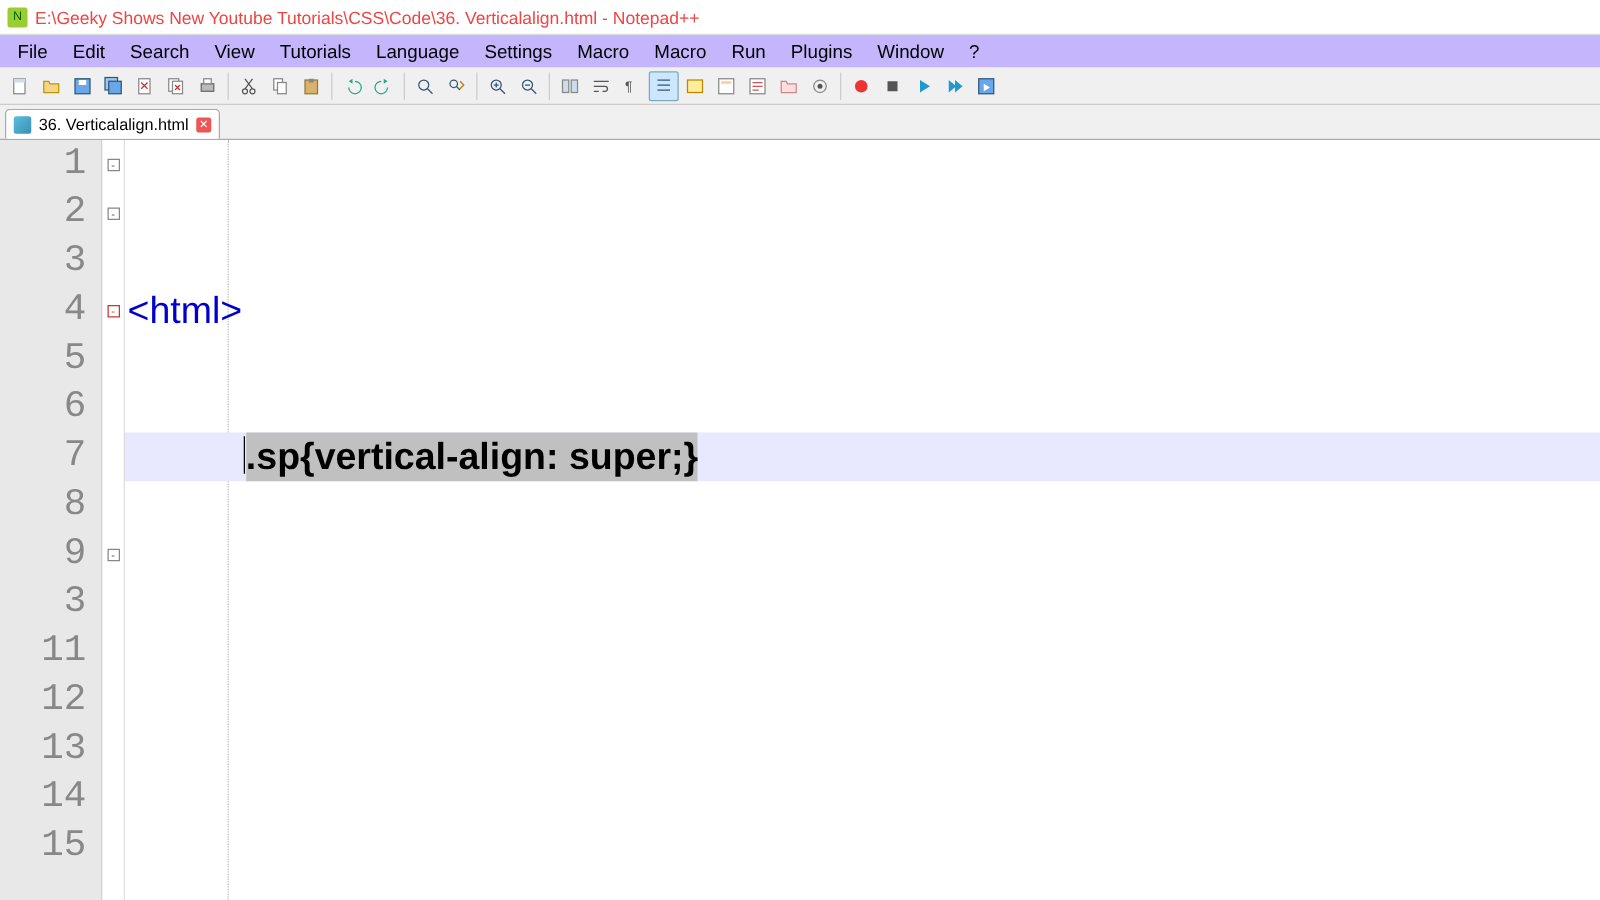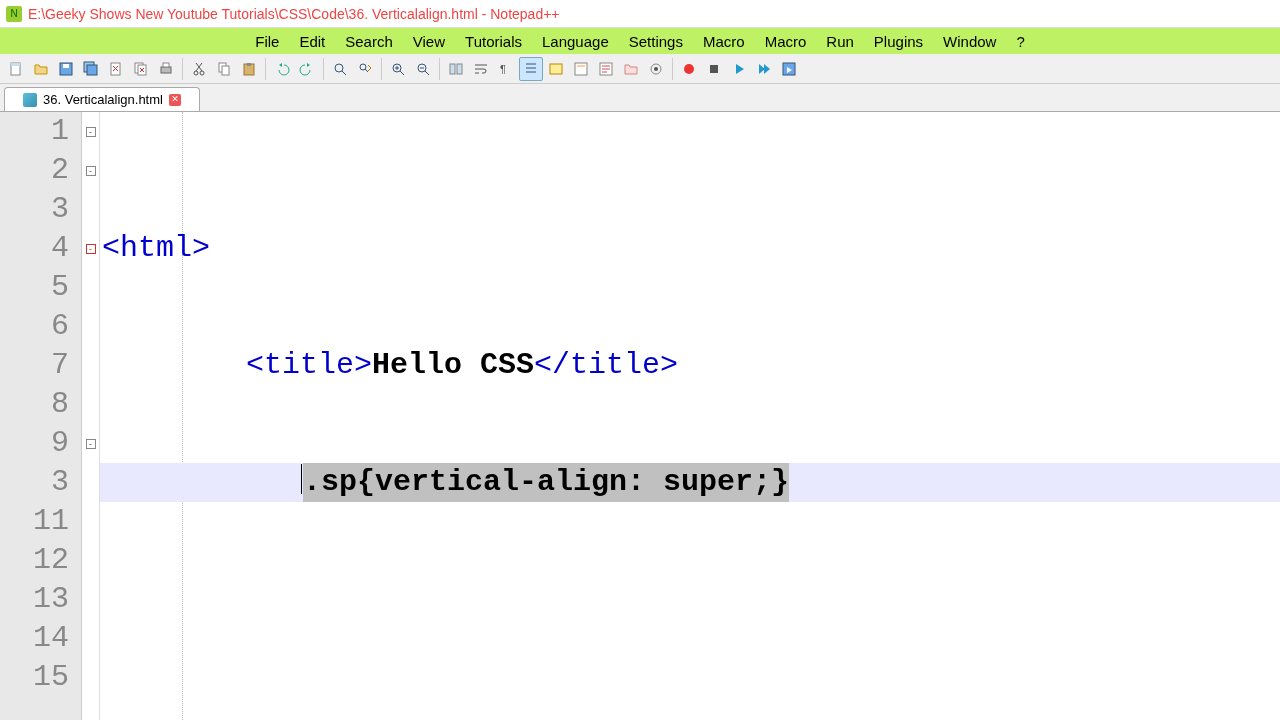--- a/index.html
+++ b/index.html
@@ -2,43 +2,43 @@
 <html><head>
 <meta charset="utf-8">
 <style>
 * { margin: 0; padding: 0; box-sizing: border-box; }
 body { font-family: "Segoe UI", Tahoma, sans-serif; font-size: 12px; background: #f0f0f0; overflow: hidden; width: 1280px; height: 720px; }
 
 .titlebar { height: 28px; background: #fff; display: flex; align-items: center; padding: 0 6px; border-bottom: 1px solid #ddd; }
 .titlebar .app-icon { width: 16px; height: 16px; margin-right: 6px; background: #9acd32; border-radius: 2px; display:flex; align-items:center; justify-content:center; font-size:10px; color:#060; }
 .titlebar .title { font-size: 14px; color: #ef4444; }
 
-.menubar { height: 26px; background: #bef264; display: flex; align-items: center; padding: 0 4px; gap: 0; font-size: 15px; justify-content: center; }
+.menubar { height: 26px; background: #c4b5fd; display: flex; align-items: center; padding: 0 4px; gap: 0; font-size: 15px; }
 .menubar .menu { padding: 4px 10px; cursor: default; }
 
 .toolbar { height: 30px; background: #f0f0f0; border-bottom: 1px solid #ccc; display: flex; align-items: center; padding: 0 4px; gap: 1px; }
 .toolbar .btn { width: 24px; height: 24px; display:flex; align-items:center; justify-content:center; cursor:default; border:1px solid transparent; border-radius:2px; }
 .toolbar .sep { width: 1px; height: 22px; background: #ccc; margin: 0 3px; }
 .toolbar svg { width: 16px; height: 16px; }
 
 .tabbar { height: 28px; background: #f0f0f0; border-bottom: 1px solid #aaa; display: flex; align-items: flex-end; padding: 0 4px; }
-.tab { height: 24px; background: #fff; border: 1px solid #aaa; border-bottom: none; border-radius: 4px 4px 0 0; padding: 0 18px; display: flex; align-items: center; gap: 6px; font-size: 13px; }
+.tab { height: 24px; background: #fff; border: 1px solid #aaa; border-bottom: none; border-radius: 4px 4px 0 0; padding: 0 6px; display: flex; align-items: center; gap: 6px; font-size: 13px; }
 .tab .file-icon { width:14px; height:14px; background: linear-gradient(135deg,#5bc0de,#3a8fb0); border-radius:2px; }
 .tab .close { width:12px; height:12px; background:#e55; border-radius:2px; display:flex; align-items:center; justify-content:center; color:#fff; font-size:9px; line-height:1; }
 
 .editor { display: flex; height: calc(720px - 28px - 26px - 30px - 28px); background: #fff; }
 .gutter { width: 82px; background: #e8e8e8; border-right: 1px solid #ccc; font-family: "Courier New", monospace; font-size: 30px; color: #888; text-align: right; padding-right: 12px; user-select: none; }
 .gutter .ln { height: 39px; line-height: 39px; }
 
 .foldcol { width: 18px; background:#fff; border-right:1px solid #ddd; }
 .foldcol .fc { height:39px; display:flex; align-items:center; justify-content:center; position:relative; }
 .foldcol .box { width:10px; height:10px; border:1px solid #888; background:#fff; font-size:9px; line-height:8px; text-align:center; color:#555; }
 .foldcol .box.red { border-color:#c33; color:#c33; }
 
-.code { flex: 1; font-family: Liberation Mono, monospace; font-size: 30px; line-height: 39px; white-space: pre; position: relative; }
+.code { flex: 1; font-family: Liberation Sans, sans-serif; font-size: 30px; line-height: 39px; white-space: pre; position: relative; }
 .code .row { height: 39px; padding-left: 2px; position: relative; }
 .code .row.current { background: #e8e8ff; }
 .code .row .sel { background: #c0c0c0; display:inline-block; }
 .tag { color: #0000cc; }
 .txt { color: #000; font-weight: bold; }
 .css-txt { color:#000; font-weight: bold; }
 .ibeam { display:inline-block; width:1px; height:30px; background:#000; vertical-align:-4px; margin:0 1px; }
 
 .indent-guide { position:absolute; top:0; bottom:0; width:0; border-left:1px dotted #bbb; }
 </style>
@@ -296,21 +296,20 @@
     <div class="fc"></div>
     <div class="fc"></div>
     <div class="fc"></div>
     <div class="fc"></div>
     <div class="fc"></div>
     <div class="fc"></div>
   </div>
   <div class="code">
     <div class="indent-guide" style="left:82px;"></div>
     <div class="row"><span class="tag">&lt;html&gt;</span></div>
-    <div class="row"><span>        </span><span class="tag">&lt;title&gt;</span><span class="txt">Hello CSS</span><span class="tag">&lt;/title&gt;</span></div>
     <div class="row current"><span>           </span><span class="ibeam"></span><span class="sel"><span class="css-txt">.sp{vertical-align: super;}</span></span></div>
     
     
     
     
     
     
     
     
     

